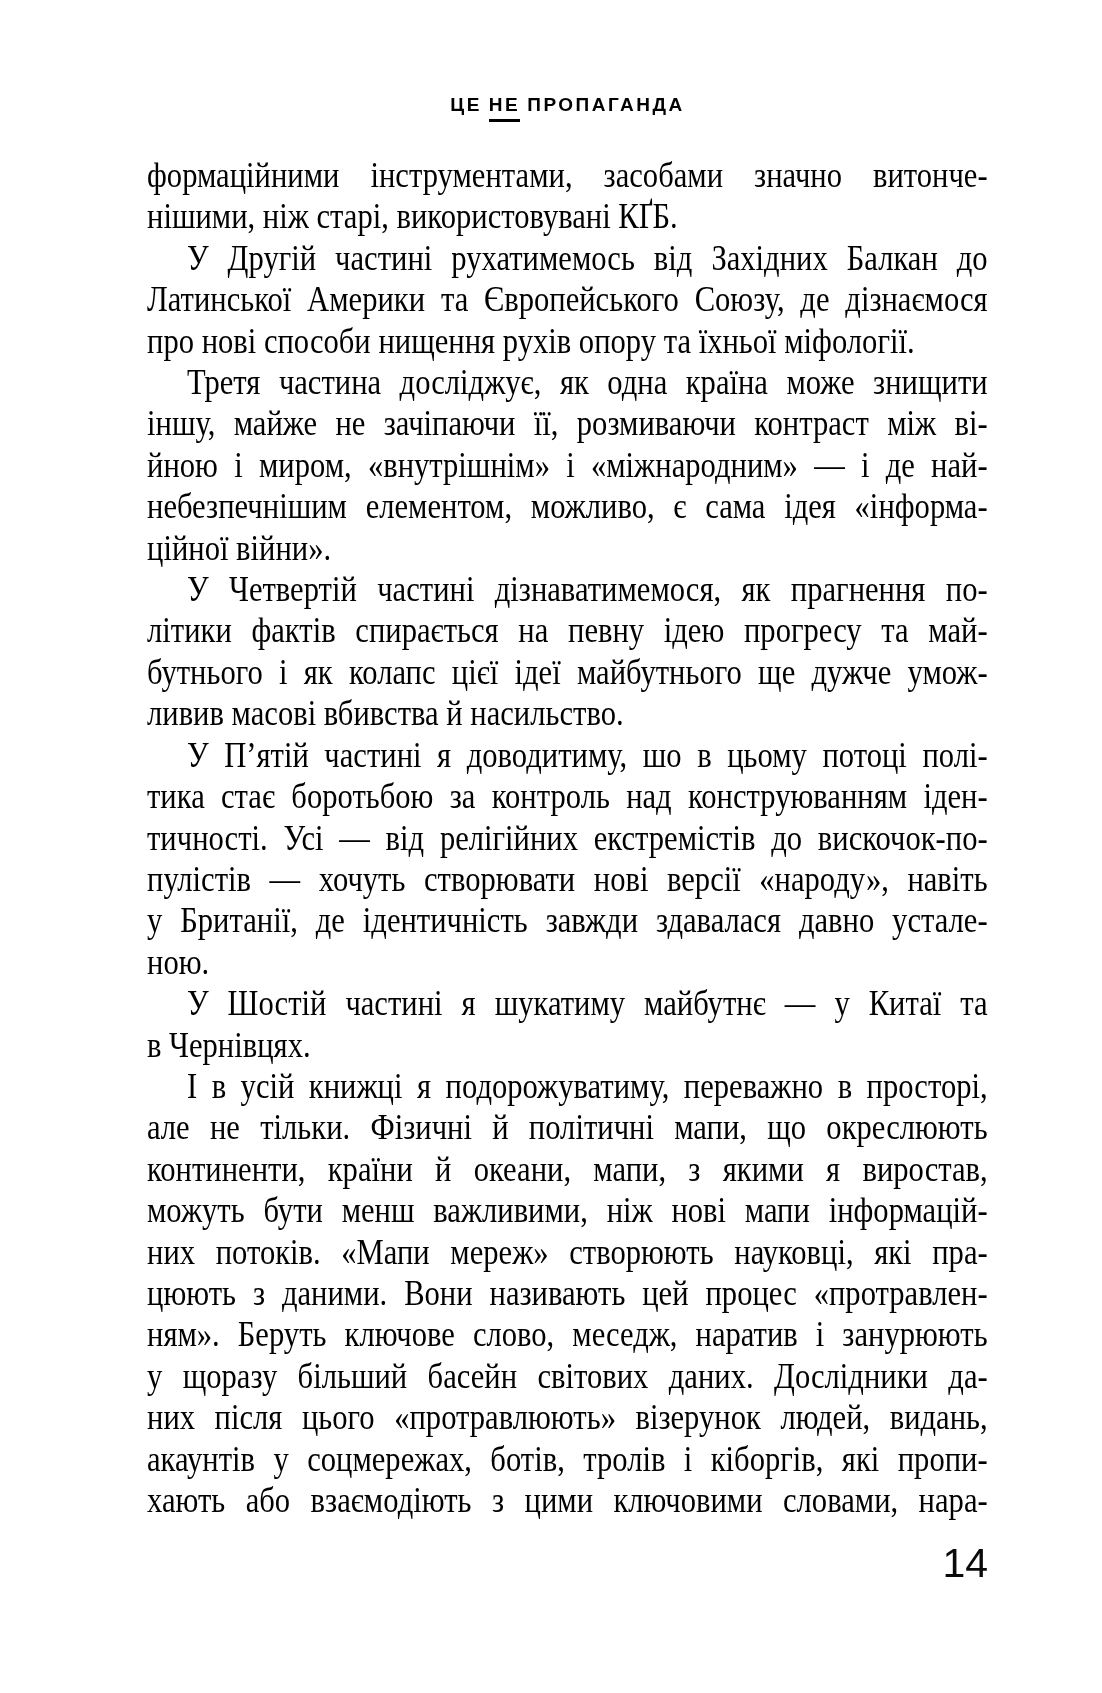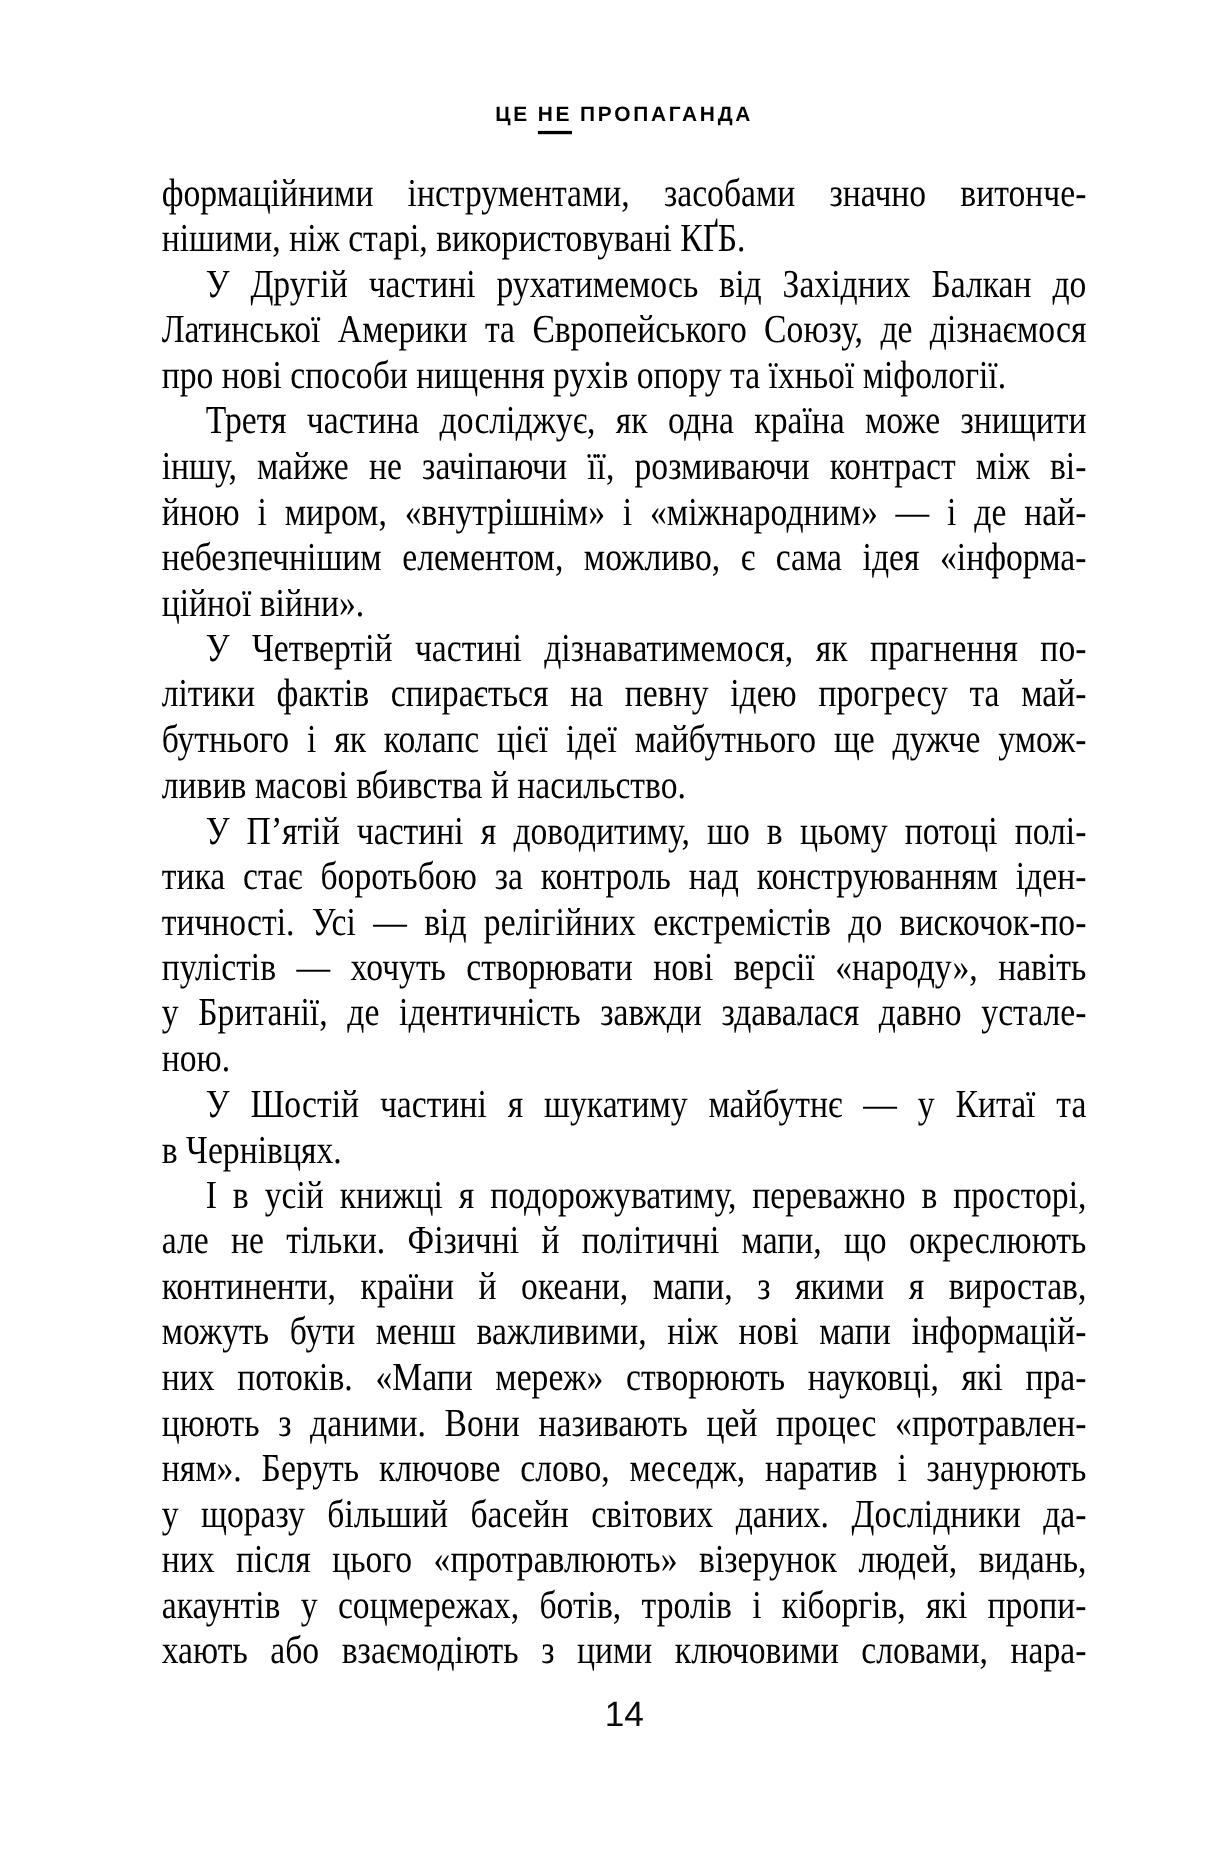--- a/index.html
+++ b/index.html
@@ -55,23 +55,23 @@
     text-align: left;
     text-align-last: left;
     -moz-text-align-last: left;
   }
   .line.indent { text-indent: 47px; }
   .page-number {
     position: absolute;
     top: 1540px;
     left: 147px;
     width: 841px;
-    text-align: center;
+    text-align: right;
     font-family: "Liberation Sans", "DejaVu Sans", sans-serif;
-    font-size: 32px;
+    font-size: 41px;
     font-weight: 400;
     color: #0a0a0a;
   }
 </style>
 </head>
 <body>
 
 <div class="page">
 
   <div class="running-header">

